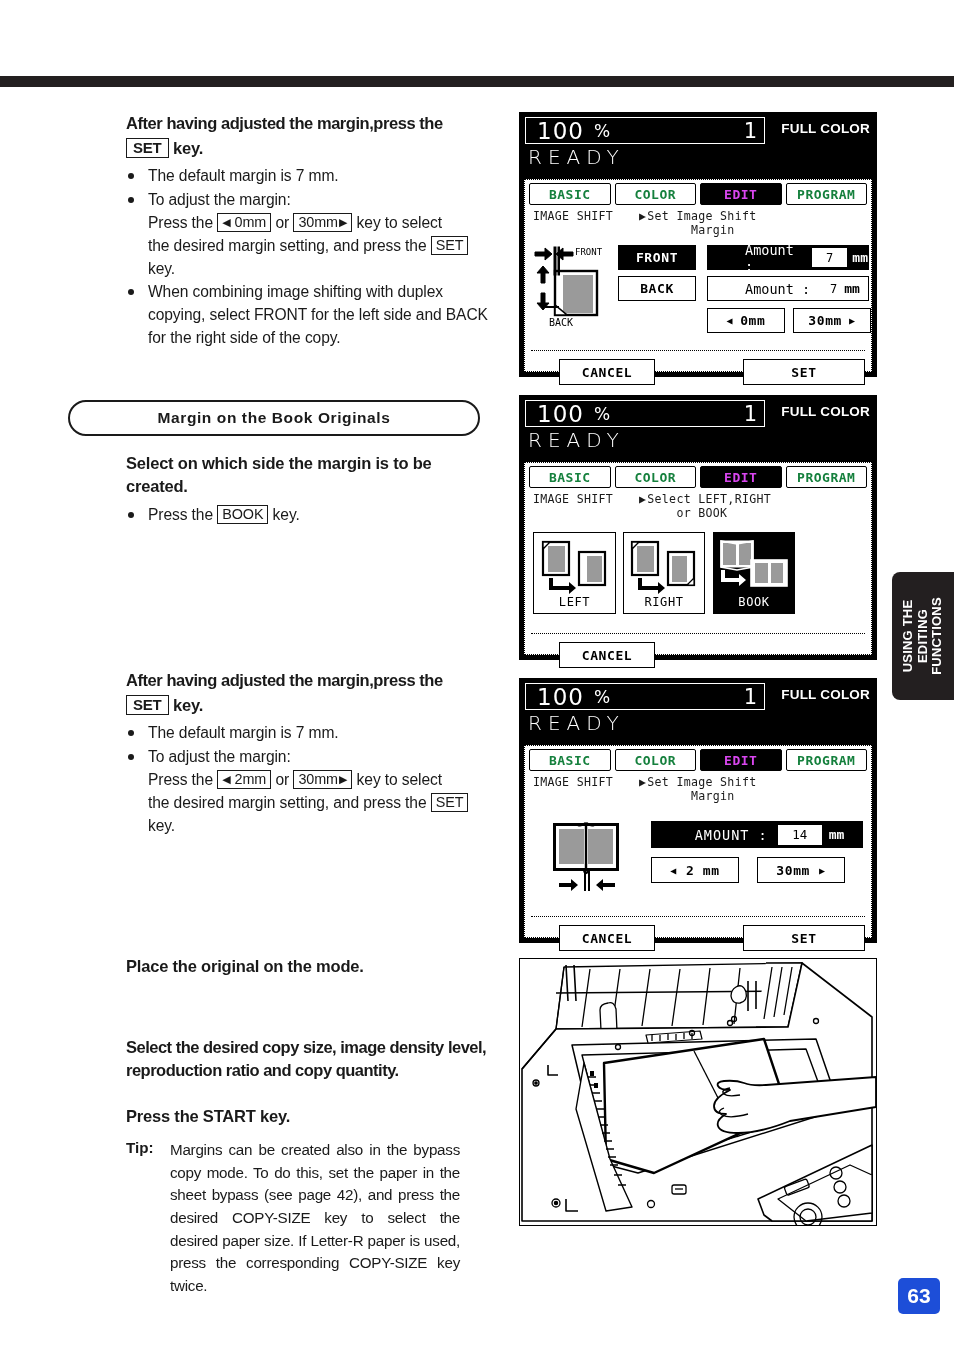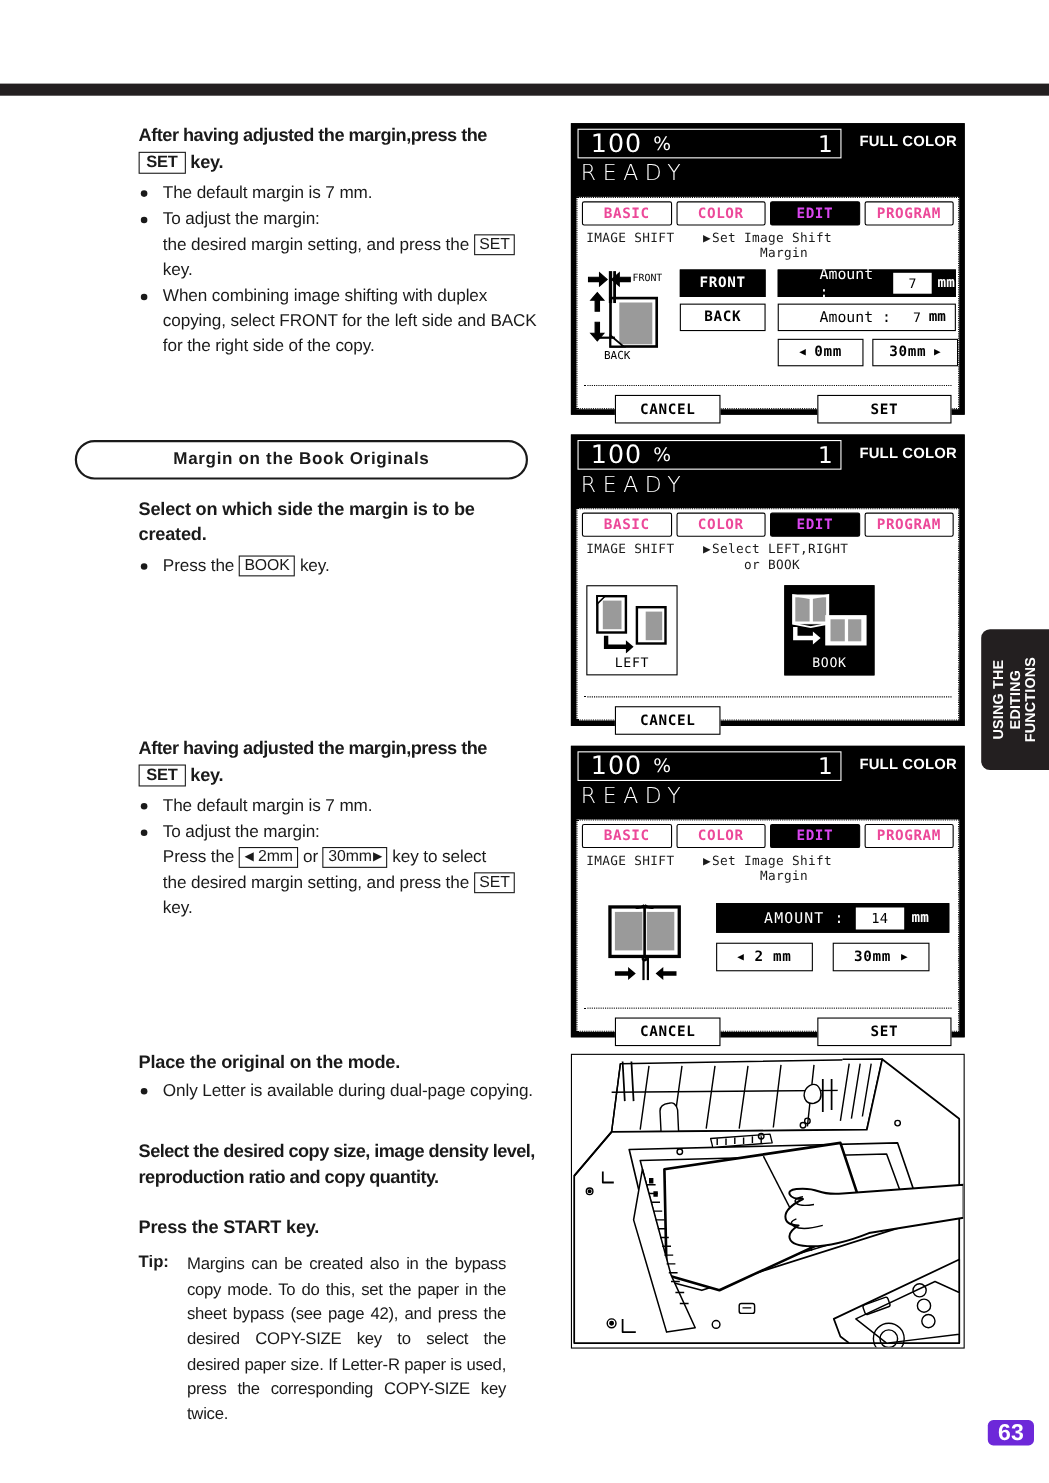--- a/index.html
+++ b/index.html
@@ -88,21 +88,21 @@
   }
   .lcd-body{
     position:absolute; left:4px; top:66px; right:4px; bottom:4px;
     background:#fff; border:1.4px dotted #000;
   }
   .tabrow{ display:flex; height:25px; padding:3px 4px 0 4px; gap:4px;}
   .tab{
     flex:1; border:1.4px solid #000; border-radius:2px;
     display:flex;align-items:center;justify-content:center;
     font-size:13px; font-weight:bold; letter-spacing:0.5px;
-    background:#fff; color:#ec4899;
+    background:#fff; color:#15803d;
     box-shadow: inset 0 0 0 1px #fff;
   }
   .tab.active{ background:#000; color:#d946ef; box-shadow:inset 0 0 0 1px #000;}
   .lcd-subhead{
     display:flex; padding:4px 0 0 8px; font-size:11.6px; letter-spacing:0.3px;
   }
   .lcd-subhead .lbl{ width:106px; }
   .lcd-subhead .arw{ margin-right:1px; }
   .lcd-subhead .txt{ white-space:pre; line-height:1.22; }
 
@@ -135,22 +135,22 @@
     position:absolute; right:0; top:572px; width:62px; height:128px;
     background:#231f20; border-radius:8px 0 0 8px;
   }
   .sidetab span{
     position:absolute; left:50%; top:50%;
     transform:translate(-50%,-50%) rotate(-90deg);
     white-space:nowrap; color:#fff; font-weight:bold;
     font-size:13px; line-height:1.12; letter-spacing:0.2px; text-align:center;
   }
   .pagenum{
-    position:absolute; right:14px; bottom:34px; width:42px;height:23px;
-    background:#6d28d9; color:#fff; border-radius:5px;
+    position:absolute; right:14px; bottom:34px; width:42px;height:36px;
+    background:#1d4ed8; color:#fff; border-radius:5px;
     display:flex;align-items:center;justify-content:center;
     font-weight:bold; font-size:21px;
   }
 
   .photo{
     position:absolute; left:519px; top:958px; width:358px; height:268px;
     border:1.4px solid #000; background:#fff; overflow:hidden;
   }
 </style>
 </head>
@@ -163,20 +163,23 @@
   <div>
     <div class="head tight">After having adjusted the margin,press the</div>
     <div class="head head-ind" style="margin-bottom:4px;">
       <span class="keybox">SET</span>
       <span>key.</span>
     </div>
     <ul class="bullets">
       <li><span>The default margin is 7 mm.</span></li>
       <li>
         <span>To adjust the margin:</span>
+        <span class="cont">
+          <span>Press the </span><span class="inl-key lt">0mm</span><span> or </span><span class="inl-key rt">30mm</span><span> key to select</span>
+        </span>
         <span class="cont"><span>the desired margin setting, and press the </span><span class="inl-key">SET</span></span>
         <span class="cont">key.</span>
       </li>
       <li><span>When combining image shifting with duplex copying, select FRONT for the left side and BACK for the right side of the copy.</span></li>
     </ul>
   </div>
 
 </div>
 
 <div class="section-pill">
@@ -206,23 +209,20 @@
         <span>Press the </span><span class="inl-key lt">2mm</span><span> or </span><span class="inl-key rt">30mm</span><span> key to select</span>
       </span>
       <span class="cont"><span>the desired margin setting, and press the </span><span class="inl-key">SET</span></span>
       <span class="cont">key.</span>
     </li>
   </ul>
 </div>
 
 <div class="left-col" style="top:955px;">
   <div class="head head-ind">Place the original on the mode.</div>
-  <ul class="bullets" style="margin-top:3px;">
-    <li><span>Only Letter is available during dual-page copying.</span></li>
-  </ul>
 </div>
 
 <div class="left-col" style="top:1036px;">
   <div class="head tight" style="width:380px;letter-spacing:-0.5px;">Select the desired copy size, image density level, reproduction ratio and copy quantity.</div>
 </div>
 
 <div class="left-col" style="top:1105px;">
   <div class="head head-ind">Press the START key.</div>
 </div>
 
@@ -339,20 +339,32 @@
           <rect x="4" y="2" width="26" height="33" fill="#fff" stroke="#000" stroke-width="2.2"></rect>
           <rect x="9" y="6" width="17" height="26" fill="#9a9a9a"></rect>
           <path d="M4 2 l7 0 -7 7 z" fill="#fff" stroke="#000" stroke-width="1.4"></path>
           <rect x="40" y="12" width="26" height="33" fill="#fff" stroke="#000" stroke-width="2.2"></rect>
           <rect x="48" y="16" width="15" height="26" fill="#9a9a9a"></rect>
           <path d="M14 38 l0 8 16 0 0 -4 7 6 -7 6 0 -4 -20 0 0 -12 z" fill="#000"></path>
         </svg>
         <span style="font-family:'DejaVu Sans Mono',monospace;font-weight:normal;font-size:12px;">LEFT</span>
       </div>
 
+      <div class="btn plain" style="left:98px; top:12px; width:82px; height:82px; flex-direction:column; justify-content:flex-end; padding-bottom:4px;">
+        <svg width="72" height="54" viewBox="0 0 72 54" style="margin-bottom:1px;">
+          <rect x="4" y="2" width="26" height="33" fill="#fff" stroke="#000" stroke-width="2.2"></rect>
+          <rect x="9" y="6" width="17" height="26" fill="#9a9a9a"></rect>
+          <path d="M4 2 l7 0 -7 7 z" fill="#fff" stroke="#000" stroke-width="1.4"></path>
+          <rect x="40" y="12" width="26" height="33" fill="#fff" stroke="#000" stroke-width="2.2"></rect>
+          <rect x="44" y="16" width="15" height="26" fill="#9a9a9a"></rect>
+          <path d="M66 45 l-7 0 7 -7 z" fill="#fff" stroke="#000" stroke-width="1.2"></path>
+          <path d="M14 38 l0 8 16 0 0 -4 7 6 -7 6 0 -4 -20 0 0 -12 z" fill="#000"></path>
+        </svg>
+        <span style="font-family:'DejaVu Sans Mono',monospace;font-weight:normal;font-size:12px;">RIGHT</span>
+      </div>
 
       <div class="btn dark plain" style="left:188px; top:12px; width:82px; height:82px; flex-direction:column; justify-content:flex-end; padding-bottom:4px;">
         <svg width="74" height="54" viewBox="0 0 74 54" style="margin-bottom:1px;">
           <rect x="4" y="1" width="32" height="26" fill="#fff" stroke="#fff" stroke-width="1"></rect>
           <rect x="6" y="3" width="13" height="22" fill="#9a9a9a"></rect>
           <rect x="22" y="3" width="12" height="22" fill="#9a9a9a"></rect>
           <path d="M4 1 l0 26 16 3 16 -3 0 -26 -16 3 z" fill="none" stroke="#fff" stroke-width="1.6"></path>
           <rect x="34" y="20" width="36" height="26" fill="#fff" stroke="#fff" stroke-width="1.6"></rect>
           <rect x="38" y="23" width="13" height="20" fill="#9a9a9a"></rect>
           <rect x="54" y="23" width="12" height="20" fill="#9a9a9a"></rect>

